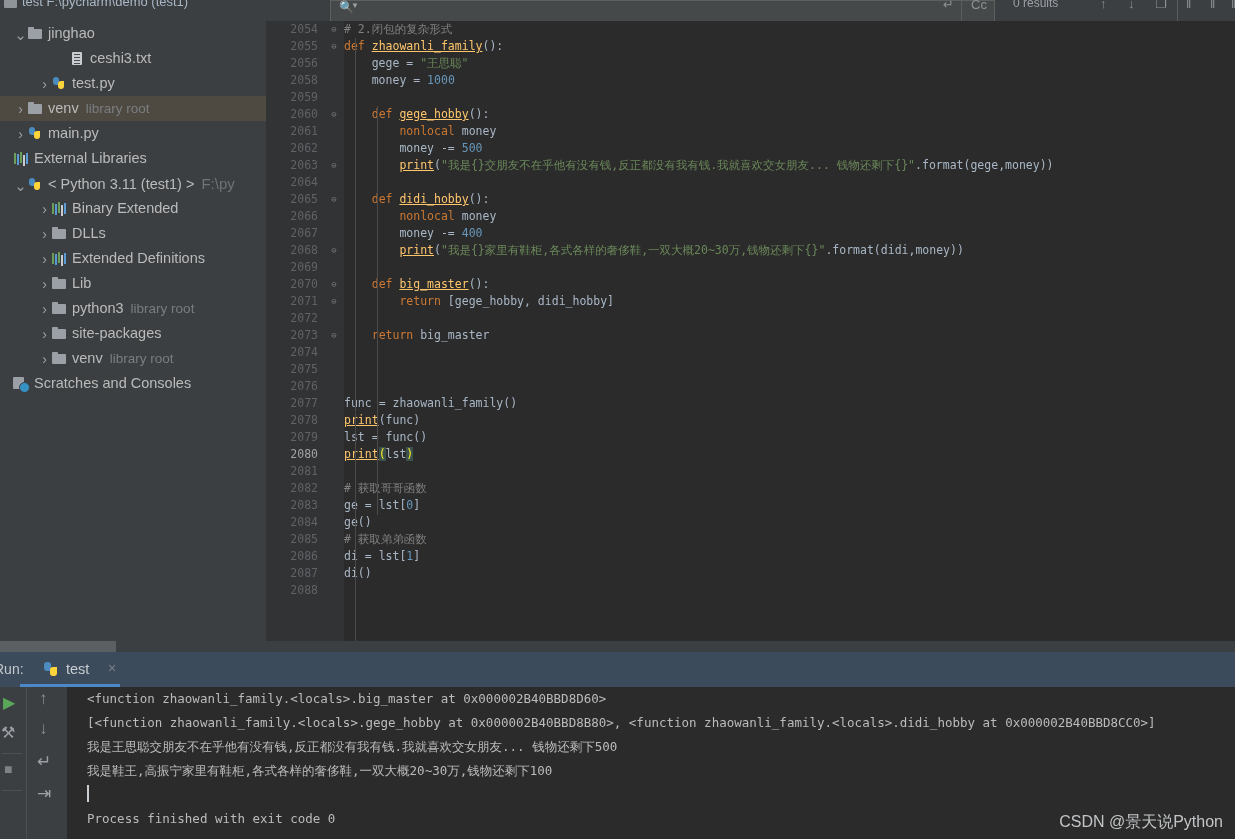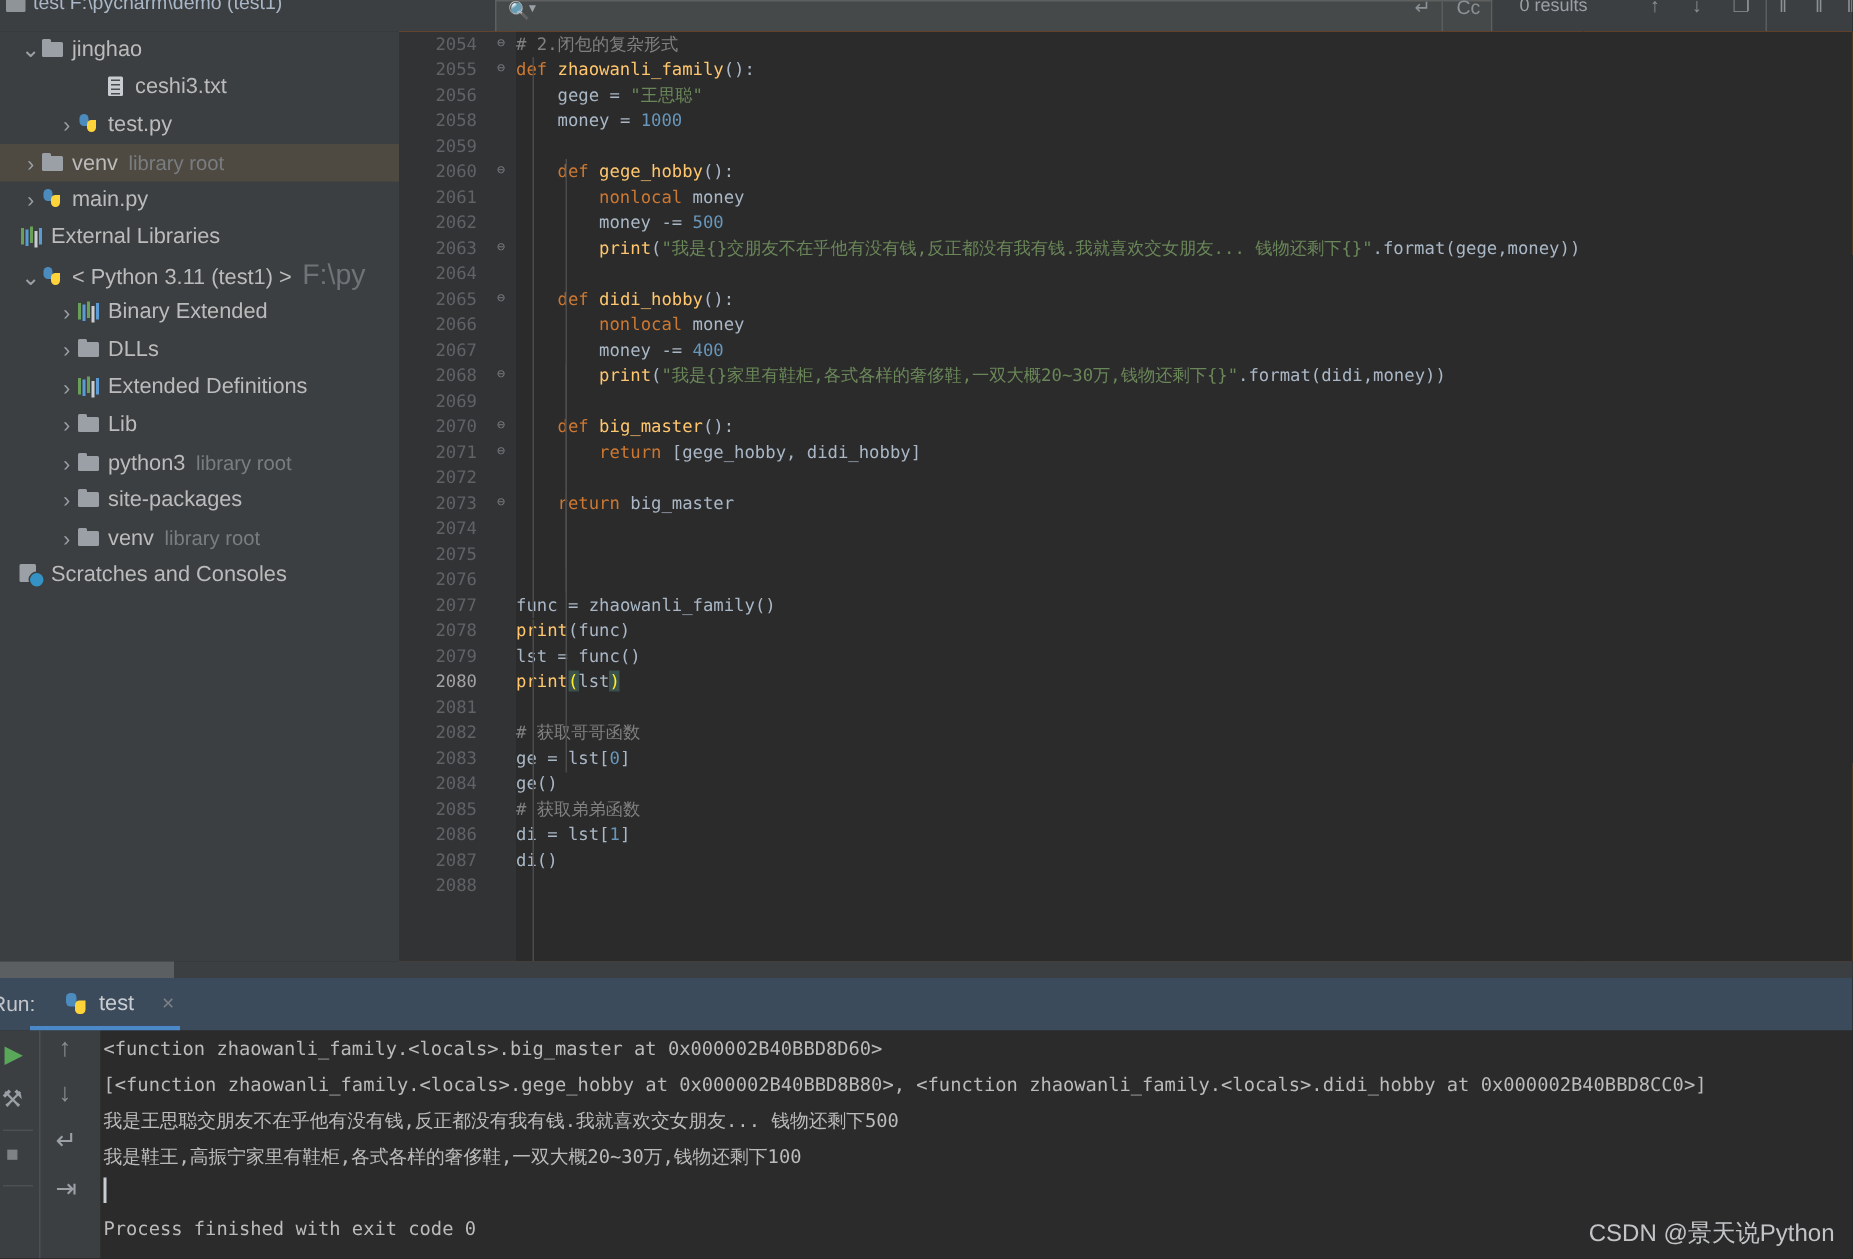--- a/index.html
+++ b/index.html
@@ -65,21 +65,21 @@
   .editbody { position: absolute; left: 78px; top: 0; right: 0; height: 620px; background: #2b2b2b; }
   .vline { position: absolute; top: 0; width: 1px; height: 620px; background: #3b3e40; }
   .code-line { position: relative; height: 17px; line-height: 17px; white-space: pre;
                font-family: "DejaVu Sans Mono", "Liberation Mono", monospace; font-size: 11.5px; }
   .ln { position: absolute; left: -78px; width: 52px; text-align: right; color: #606366; }
   .ln.cur { color: #a4a3a3; }
   .hl { position: absolute; left: -78px; width: 1047px; height: 17px; background: #323232; z-index: -1; }
   .fold { position: absolute; left: -16px; width: 12px; text-align: center; color: #777b7e; font-size: 9px; }
   .indentguide { position: absolute; top: 0; width: 1px; background: #4b4b4b; }
   .kw   { color: #cc7832; }
-  .fn   { color: #ffc66d; }
+  .fn   { color: #ffc66d; text-decoration: underline; }
   .str  { color: #6a8759; }
   .num  { color: #6897bb; }
   .cmt  { color: #808080; }
   .pun  { color: #a9b7c6; }
   .var  { color: #a9b7c6; }
   .paren-hl { background: #3b514d; color: #ffef28; }
 
   
   .hscroll { position: absolute; left: 0; top: 641px; width: 1235px; height: 11px; background: #3c3f41; }
   .hscroll .thumb { position: absolute; left: 0; top: 0; width: 116px; height: 11px; background: #5c5f61; }
@@ -100,21 +100,21 @@
   .runtab .underline { position: absolute; left: -13px; bottom: 0; width: 100px; height: 3px; background: #4a88c7; }
 
   .rungut { position: absolute; left: 0; top: 35px; width: 26px; height: 152px; background: #3c3f41; }
   .rungut2 { position: absolute; left: 26px; top: 35px; width: 41px; height: 152px; background: #3c3f41;
              border-left: 1px solid #4d5052; }
   .gi { position: absolute; color: #9aa0a6; font-size: 15px; text-align: center; }
   .gsep { position: absolute; left: 2px; width: 20px; height: 1px; background: #4d5052; }
   .console { position: absolute; left: 67px; top: 35px; width: 1168px; height: 152px; background: #2b2b2b;
              font-family: "DejaVu Sans Mono", "Liberation Mono", monospace; font-size: 12.5px; color: #bbbbbb;
              overflow: hidden; }
-  .cline { height: 24px; line-height: 24px; white-space: pre; padding-left: 2px; }
+  .cline { height: 24px; line-height: 24px; white-space: pre; padding-left: 20px; }
   .cursorbar { display: inline-block; width: 2px; height: 17px; background: #c8cdd1; vertical-align: -3px; }
 
   .watermark { position: absolute; right: 12px; bottom: 6px; font-size: 16px; color: #cfd2d4;
                font-family: "Liberation Sans", sans-serif; opacity: .92; }
 </style>
 </head>
 <body>
 
 <div id="app">
 
@@ -145,21 +145,21 @@
     </div>
   </div>
 
   <div class="sidebar" id="sidebar">
       <div class="tree-row"><span style="display: inline-block; width: 14px;"></span><span class="arrow" style="font-size: 15px;">⌄</span><span class="ico ico-folder"></span><span>jinghao</span></div>
       <div class="tree-row"><span style="display: inline-block; width: 56px;"></span><span class="arrow none" style="font-size: 14px;">&nbsp;</span><span class="ico ico-txt"></span><span>ceshi3.txt</span></div>
       <div class="tree-row"><span style="display: inline-block; width: 38px;"></span><span class="arrow" style="font-size: 14px;">›</span><span class="ico ico-py"></span><span>test.py</span></div>
       <div class="tree-row sel"><span style="display: inline-block; width: 14px;"></span><span class="arrow" style="font-size: 14px;">›</span><span class="ico ico-folder"></span><span>venv</span><span class="dim" style="margin-left: 7px; font-size: 13.5px;">library root</span></div>
       <div class="tree-row"><span style="display: inline-block; width: 14px;"></span><span class="arrow" style="font-size: 14px;">›</span><span class="ico ico-py"></span><span>main.py</span></div>
       <div class="tree-row"><span style="display: inline-block; width: 0px;"></span><span class="arrow none" style="font-size: 14px;">&nbsp;</span><span class="ico ico-lib"></span><span>External Libraries</span></div>
-      <div class="tree-row"><span style="display: inline-block; width: 14px;"></span><span class="arrow" style="font-size: 15px;">⌄</span><span class="ico ico-py"></span><span>&lt; Python 3.11 (test1) &gt;</span><span class="path" style="margin-left: 7px; font-size: 19px;">F:\py</span></div>
+      <div class="tree-row"><span style="display: inline-block; width: 14px;"></span><span class="arrow" style="font-size: 15px;">⌄</span><span class="ico ico-py"></span><span>&lt; Python 3.11 (test1) &gt;</span><span class="path" style="margin-left: 7px; font-size: 15px;">F:\py</span></div>
       <div class="tree-row"><span style="display: inline-block; width: 38px;"></span><span class="arrow" style="font-size: 14px;">›</span><span class="ico ico-lib"></span><span>Binary Extended</span></div>
       <div class="tree-row"><span style="display: inline-block; width: 38px;"></span><span class="arrow" style="font-size: 14px;">›</span><span class="ico ico-folder"></span><span>DLLs</span></div>
       <div class="tree-row"><span style="display: inline-block; width: 38px;"></span><span class="arrow" style="font-size: 14px;">›</span><span class="ico ico-lib"></span><span>Extended Definitions</span></div>
       <div class="tree-row"><span style="display: inline-block; width: 38px;"></span><span class="arrow" style="font-size: 14px;">›</span><span class="ico ico-folder"></span><span>Lib</span></div>
       <div class="tree-row"><span style="display: inline-block; width: 38px;"></span><span class="arrow" style="font-size: 14px;">›</span><span class="ico ico-folder"></span><span>python3</span><span class="dim" style="margin-left: 7px; font-size: 13.5px;">library root</span></div>
       <div class="tree-row"><span style="display: inline-block; width: 38px;"></span><span class="arrow" style="font-size: 14px;">›</span><span class="ico ico-folder"></span><span>site-packages</span></div>
       <div class="tree-row"><span style="display: inline-block; width: 38px;"></span><span class="arrow" style="font-size: 14px;">›</span><span class="ico ico-folder"></span><span>venv</span><span class="dim" style="margin-left: 7px; font-size: 13.5px;">library root</span></div>
       <div class="tree-row"><span style="display: inline-block; width: 0px;"></span><span class="arrow none" style="font-size: 14px;">&nbsp;</span><span class="ico ico-scr"></span><span>Scratches and Consoles</span></div>
     </div>
 

